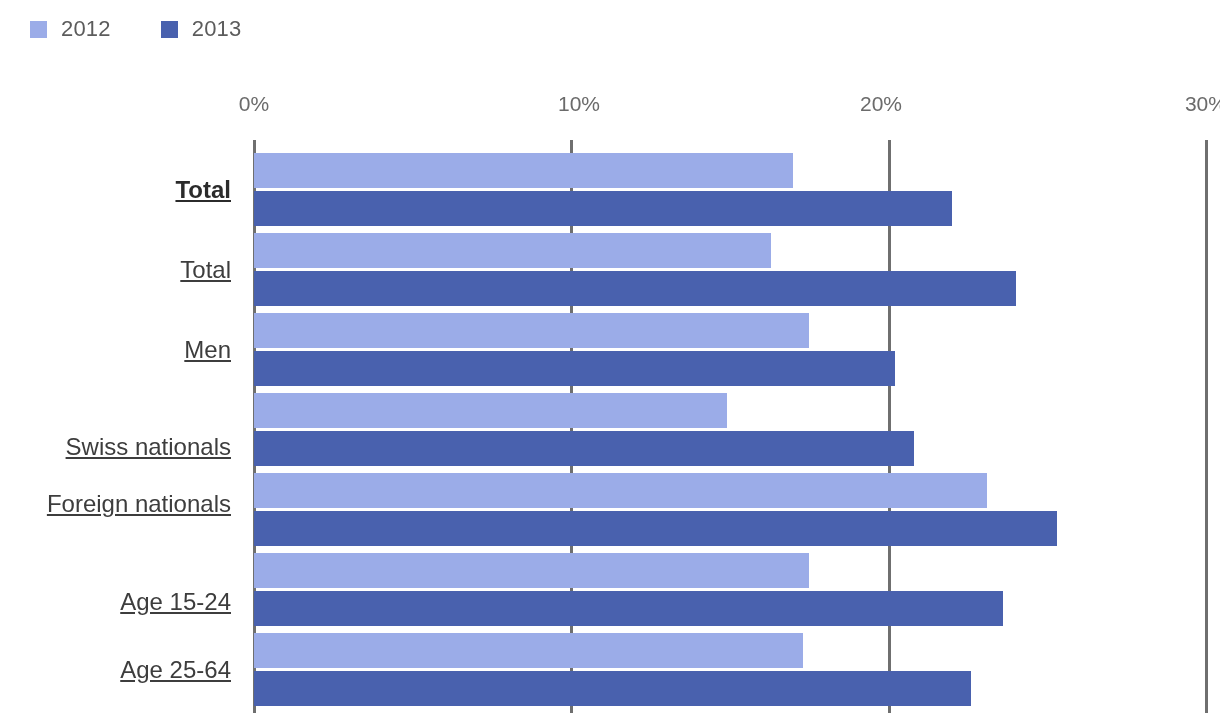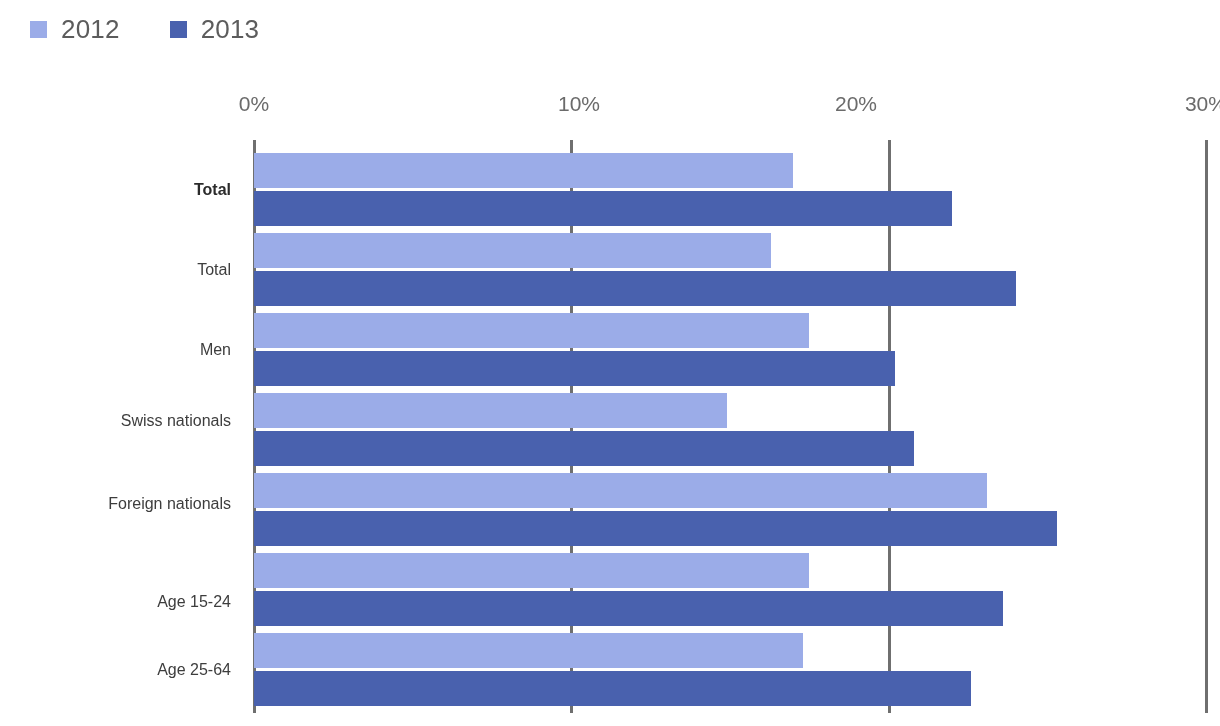--- a/index.html
+++ b/index.html
@@ -32,21 +32,21 @@
     align-items: center;
     margin-right: 50px;
   }
   .legend-swatch {
     width: 17px;
     height: 17px;
     margin-right: 14px;
     flex: 0 0 auto;
   }
   .legend-label {
-    font-size: 26px;
+    font-size: 22px;
     color: #5c5c5c;
     letter-spacing: 0.2px;
     line-height: 1;
   }
 
   
   #plot {
     position: absolute;
     left: 0;
     top: 0;
@@ -71,26 +71,27 @@
     top: 140px;
     width: 3px;
     height: 573px;
     background: #6f6f6f;
   }
 
   
   .ylabel {
     position: absolute;
     right: 989px;            
-    font-size: 16px;
+    font-size: 24px;
     color: #3d3d3d;
     text-align: right;
     white-space: nowrap;
     line-height: 1;
     transform: translateY(-50%);
+    text-decoration: underline;
   }
   .ylabel.bold { font-weight: bold; color: #2b2b2b; }
 
   
   .bar {
     position: absolute;
     left: 254px;
     height: 35px;
   }
 </style>
@@ -105,34 +106,34 @@
   <div class="legend-item">
     <span class="legend-swatch" style="background:#4961ae"></span>
     <span class="legend-label">2013</span>
   </div>
 </div>
 
 <div id="plot">
   <div id="xticks">
       <div class="xtick" style="left: 254px;">0%</div>
       <div class="xtick" style="left: 579px;">10%</div>
-      <div class="xtick" style="left: 856px;">20%</div>
+      <div class="xtick" style="left: 881px;">20%</div>
       <div class="xtick" style="left: 1205.9px;">30%</div>
     </div>
   <div id="gridlines">
       <div class="gridline" style="left: 253px;"></div>
       <div class="gridline" style="left: 570.3px;"></div>
       <div class="gridline" style="left: 887.6px;"></div>
       <div class="gridline" style="left: 1204.9px;"></div>
     </div>
   <div id="ylabels">
       <div class="ylabel bold" style="top: 189.5px;">Total</div>
       <div class="ylabel" style="top: 269.5px;">Total</div>
       <div class="ylabel" style="top: 349.5px;">Men</div>
-      <div class="ylabel" style="top: 421px;">Swiss nationals</div>
+      <div class="ylabel" style="top: 447px;">Swiss nationals</div>
       <div class="ylabel" style="top: 504px;">Foreign nationals</div>
       <div class="ylabel" style="top: 589.5px; margin-top: 12px;">Age 15-24</div>
       <div class="ylabel" style="top: 669.5px;">Age 25-64</div>
     </div>
   <div id="bars">
       <div class="bar" style="top: 153px; width: 539.41px; background: rgb(155, 172, 232);"></div>
       <div class="bar" style="top: 191px; width: 698.06px; background: rgb(73, 97, 174);"></div>
       <div class="bar" style="top: 233px; width: 517.199px; background: rgb(155, 172, 232);"></div>
       <div class="bar" style="top: 271px; width: 761.52px; background: rgb(73, 97, 174);"></div>
       <div class="bar" style="top: 313px; width: 555.275px; background: rgb(155, 172, 232);"></div>

